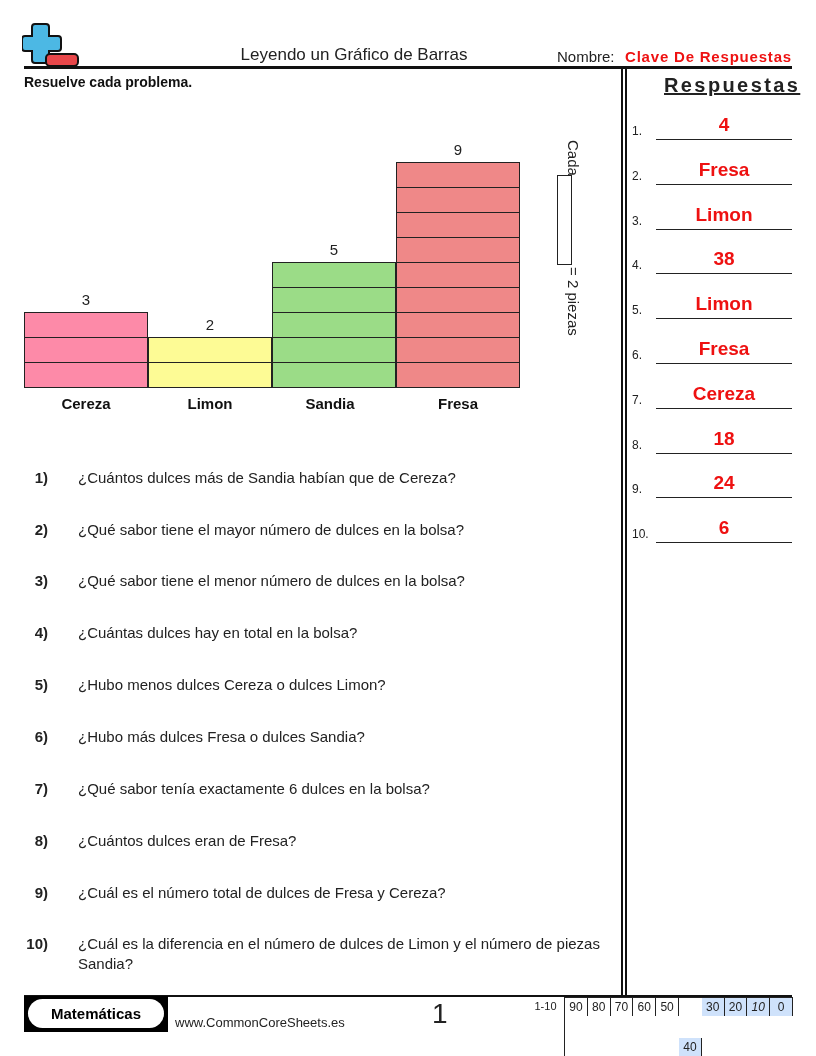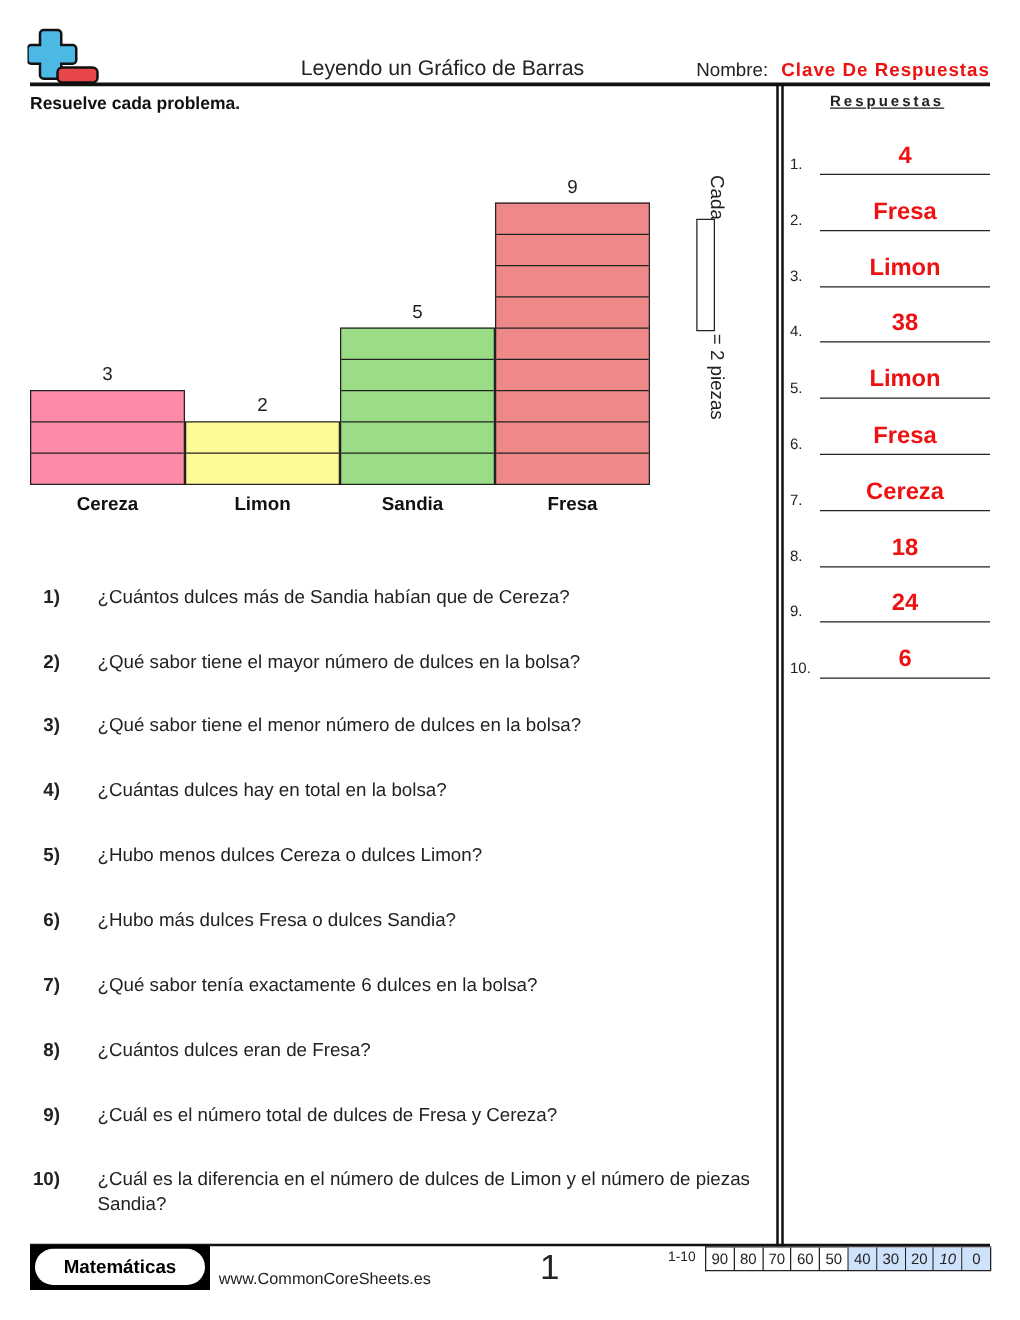--- a/index.html
+++ b/index.html
@@ -12,21 +12,21 @@
   .name-label { position: absolute; left: 557px; top: 48px; font-size: 15px; color: #222; }
   .name-value { position: absolute; left: 625px; top: 48px; font-size: 15px; font-weight: bold; color: #ee1111; letter-spacing: 0.8px; }
   .header-rule { position: absolute; left: 24px; top: 66px; width: 768px; height: 3px; background: #111; }
 
   .vdiv1 { position: absolute; left: 621px; top: 67px; width: 2px; height: 930px; background: #111; }
   .vdiv2 { position: absolute; left: 625px; top: 67px; width: 2px; height: 930px; background: #111; }
 
   .instructions { position: absolute; left: 24px; top: 74px; font-size: 14px; font-weight: bold; }
 
   
-  .ans-title { position: absolute; left: 664px; top: 74px; font-size: 12px; font-weight: bold; letter-spacing: 2.4px; text-decoration: underline; color: #222; }
+  .ans-title { position: absolute; left: 664px; top: 74px; font-size: 20px; font-weight: bold; letter-spacing: 2.4px; text-decoration: underline; color: #222; }
   .ans-row { position: absolute; left: 632px; width: 160px; height: 30px; }
   .ans-num { position: absolute; left: 0; bottom: 2px; font-size: 12px; color: #222; }
   .ans-line { position: absolute; left: 24px; right: 0; bottom: 0; height: 1.5px; background: #222; }
   .ans-val { position: absolute; left: 24px; right: 0; bottom: 4px; text-align: center; font-size: 19px; font-weight: bold; color: #ee1111; }
 
   
   .chart { position: absolute; left: 24px; top: 130px; width: 500px; height: 290px; }
   .bar { position: absolute; bottom: 32px; width: 124px; border: 1.5px solid #222; }
   .seg { position: absolute; left: 0; right: 0; border-top: 1.5px solid #222; }
   .bar-value { position: absolute; width: 124px; text-align: center; font-size: 15px; color: #222; }
@@ -210,18 +210,18 @@
 </div>
 <div class="url">www.CommonCoreSheets.es</div>
 <div class="page-num">1</div>
 <div class="score-label">1-10</div>
 <div class="score-table">
   <div class="score-cell">90</div>
   <div class="score-cell">80</div>
   <div class="score-cell">70</div>
   <div class="score-cell">60</div>
   <div class="score-cell">50</div>
-  <div class="score-cell" style="background:#cfe2fb;">40</div>
+  <div class="score-cell" style="background:#cfe2fb;margin-top:40px;">40</div>
   <div class="score-cell" style="background:#cfe2fb;">30</div>
   <div class="score-cell" style="background:#cfe2fb;">20</div>
   <div class="score-cell" style="background:#cfe2fb;font-style:italic;">10</div>
   <div class="score-cell" style="background:#cfe2fb;">0</div>
 </div>
 
 </body></html>

